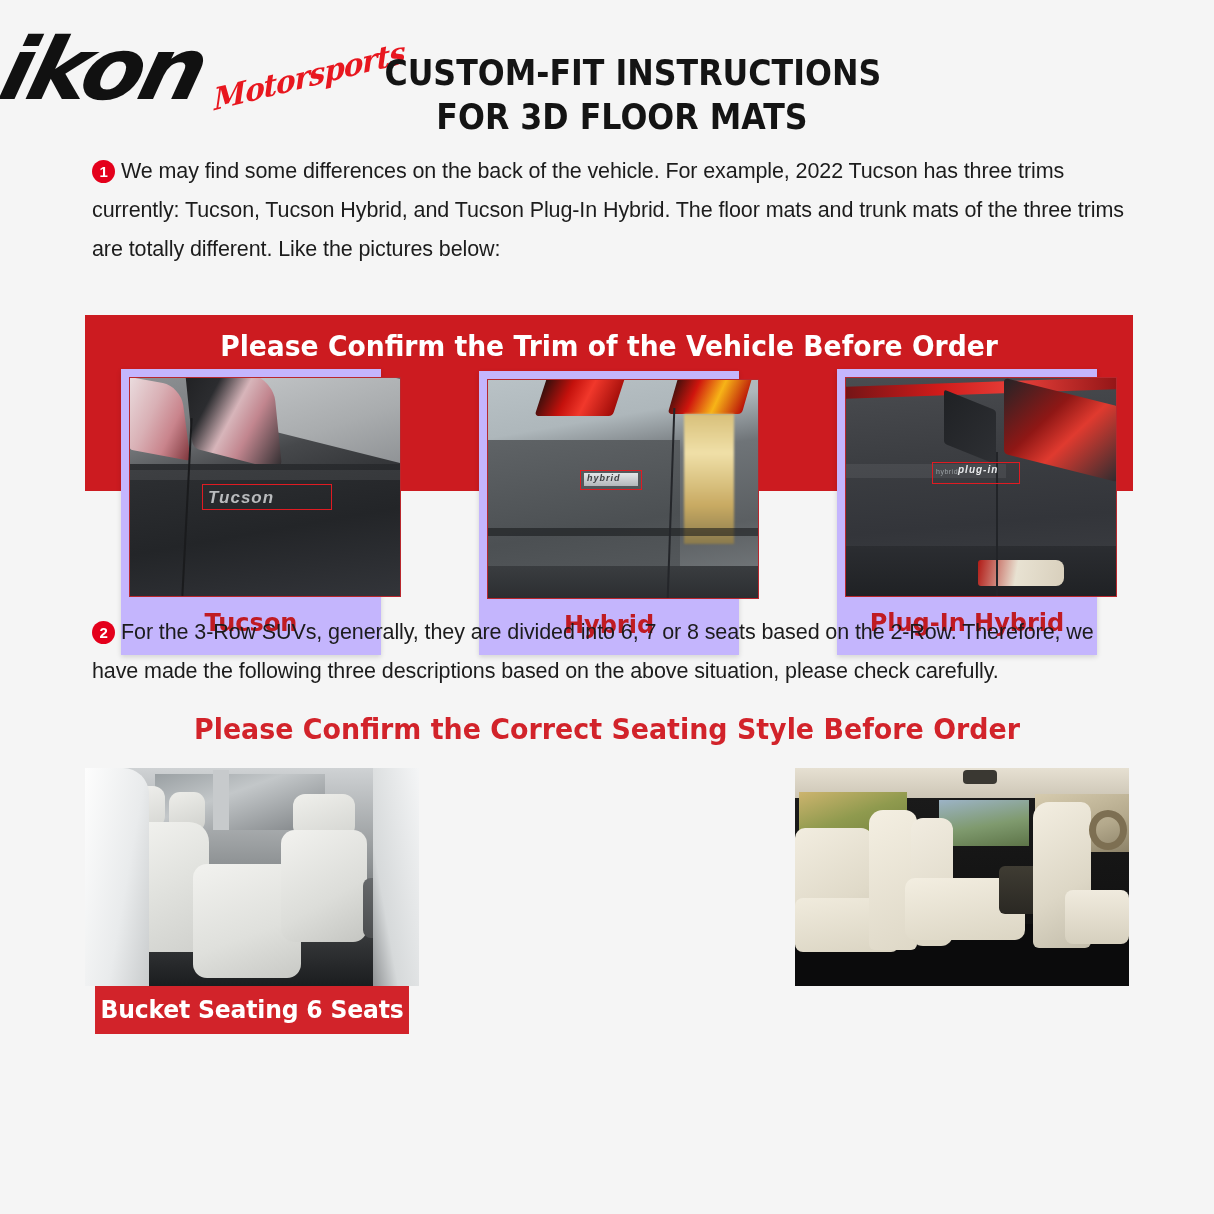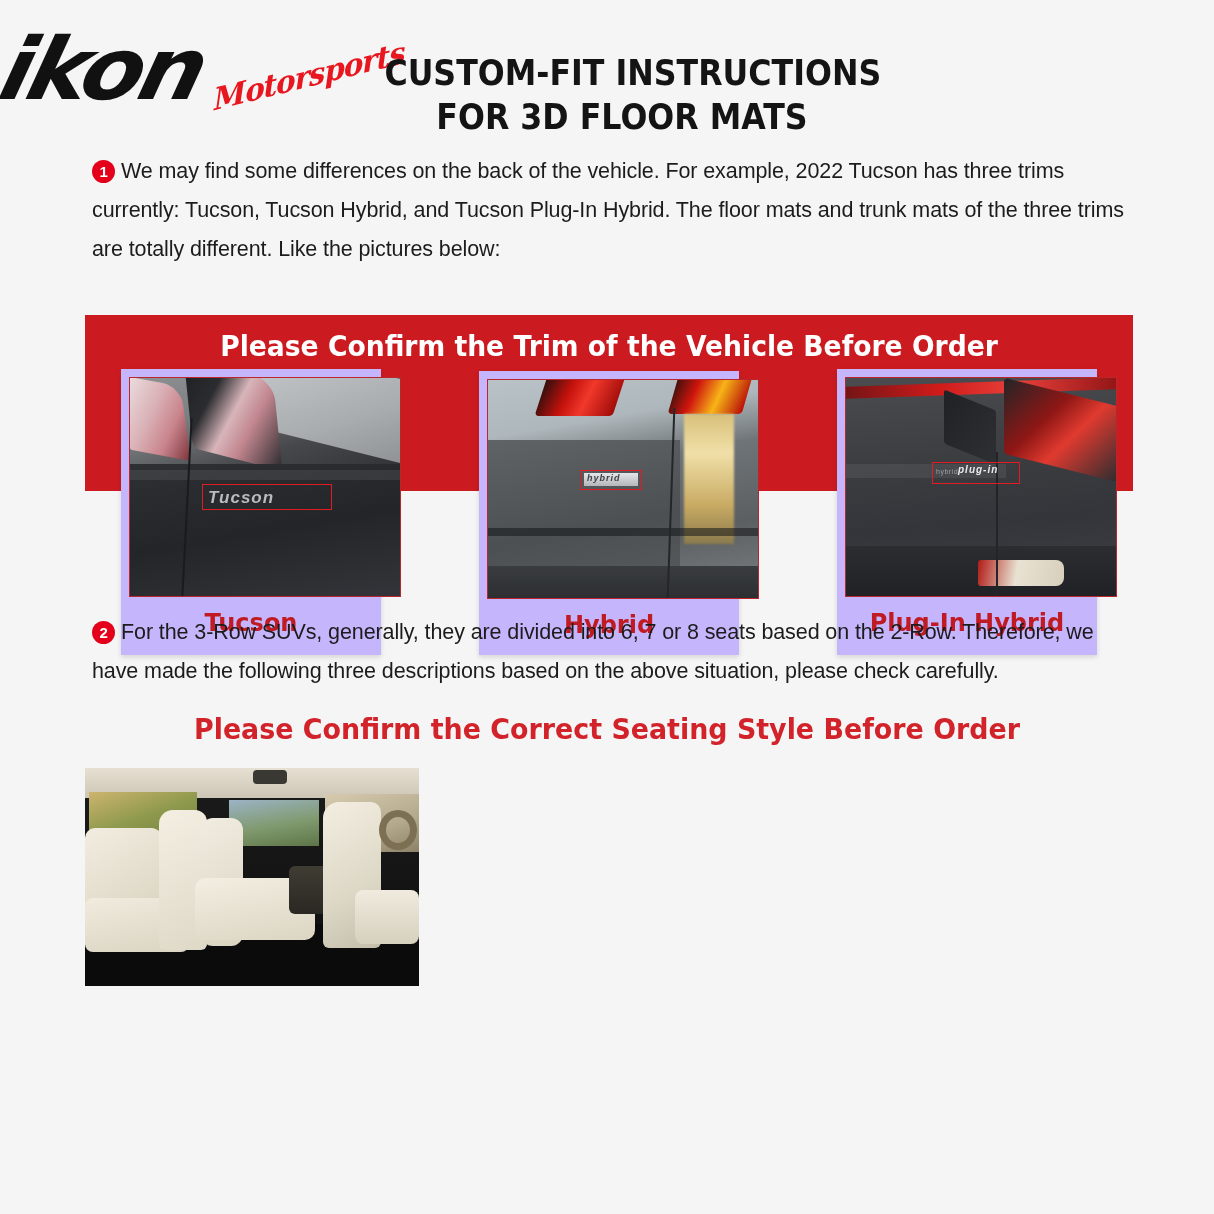--- a/index.html
+++ b/index.html
@@ -426,20 +426,40 @@
 </div>
 
 <div class="para p2">
   <span class="bullet-num">2</span><span>For the 3-Row SUVs, generally, they are divided into 6, 7 or 8 seats based on the 2-Row. Therefore, we have made the following three descriptions based on the above situation, please check carefully.</span>
 </div>
 
 <div class="seat-heading">Please Confirm the Correct Seating Style Before Order</div>
 
 <div class="seat-row">
 
+  <div class="seat-card">
+    <div class="seat-photo s1">
+      <div class="win"></div>
+      <div class="pillar"></div>
+      <div class="floor"></div>
+      <div class="hr1"></div>
+      <div class="hr2"></div>
+      <div class="st1"></div>
+      <div class="st2"></div>
+      <div class="st3"></div>
+      <div class="st4"></div>
+      <div class="arm"></div>
+      <div class="belt"></div>
+      <div class="door"></div>
+      <div class="rdoor"></div>
+    </div>
+    <div class="seat-caption-wrap">
+      <div class="seat-caption">Bucket Seating 6 Seats</div>
+    </div>
+  </div>
 
 
   <div class="seat-card">
     <div class="seat-photo s3">
       <div class="roof"></div>
       <div class="mirror"></div>
       <div class="winl"></div>
       <div class="winm"></div>
       <div class="winr"></div>
       <div class="floor"></div>

